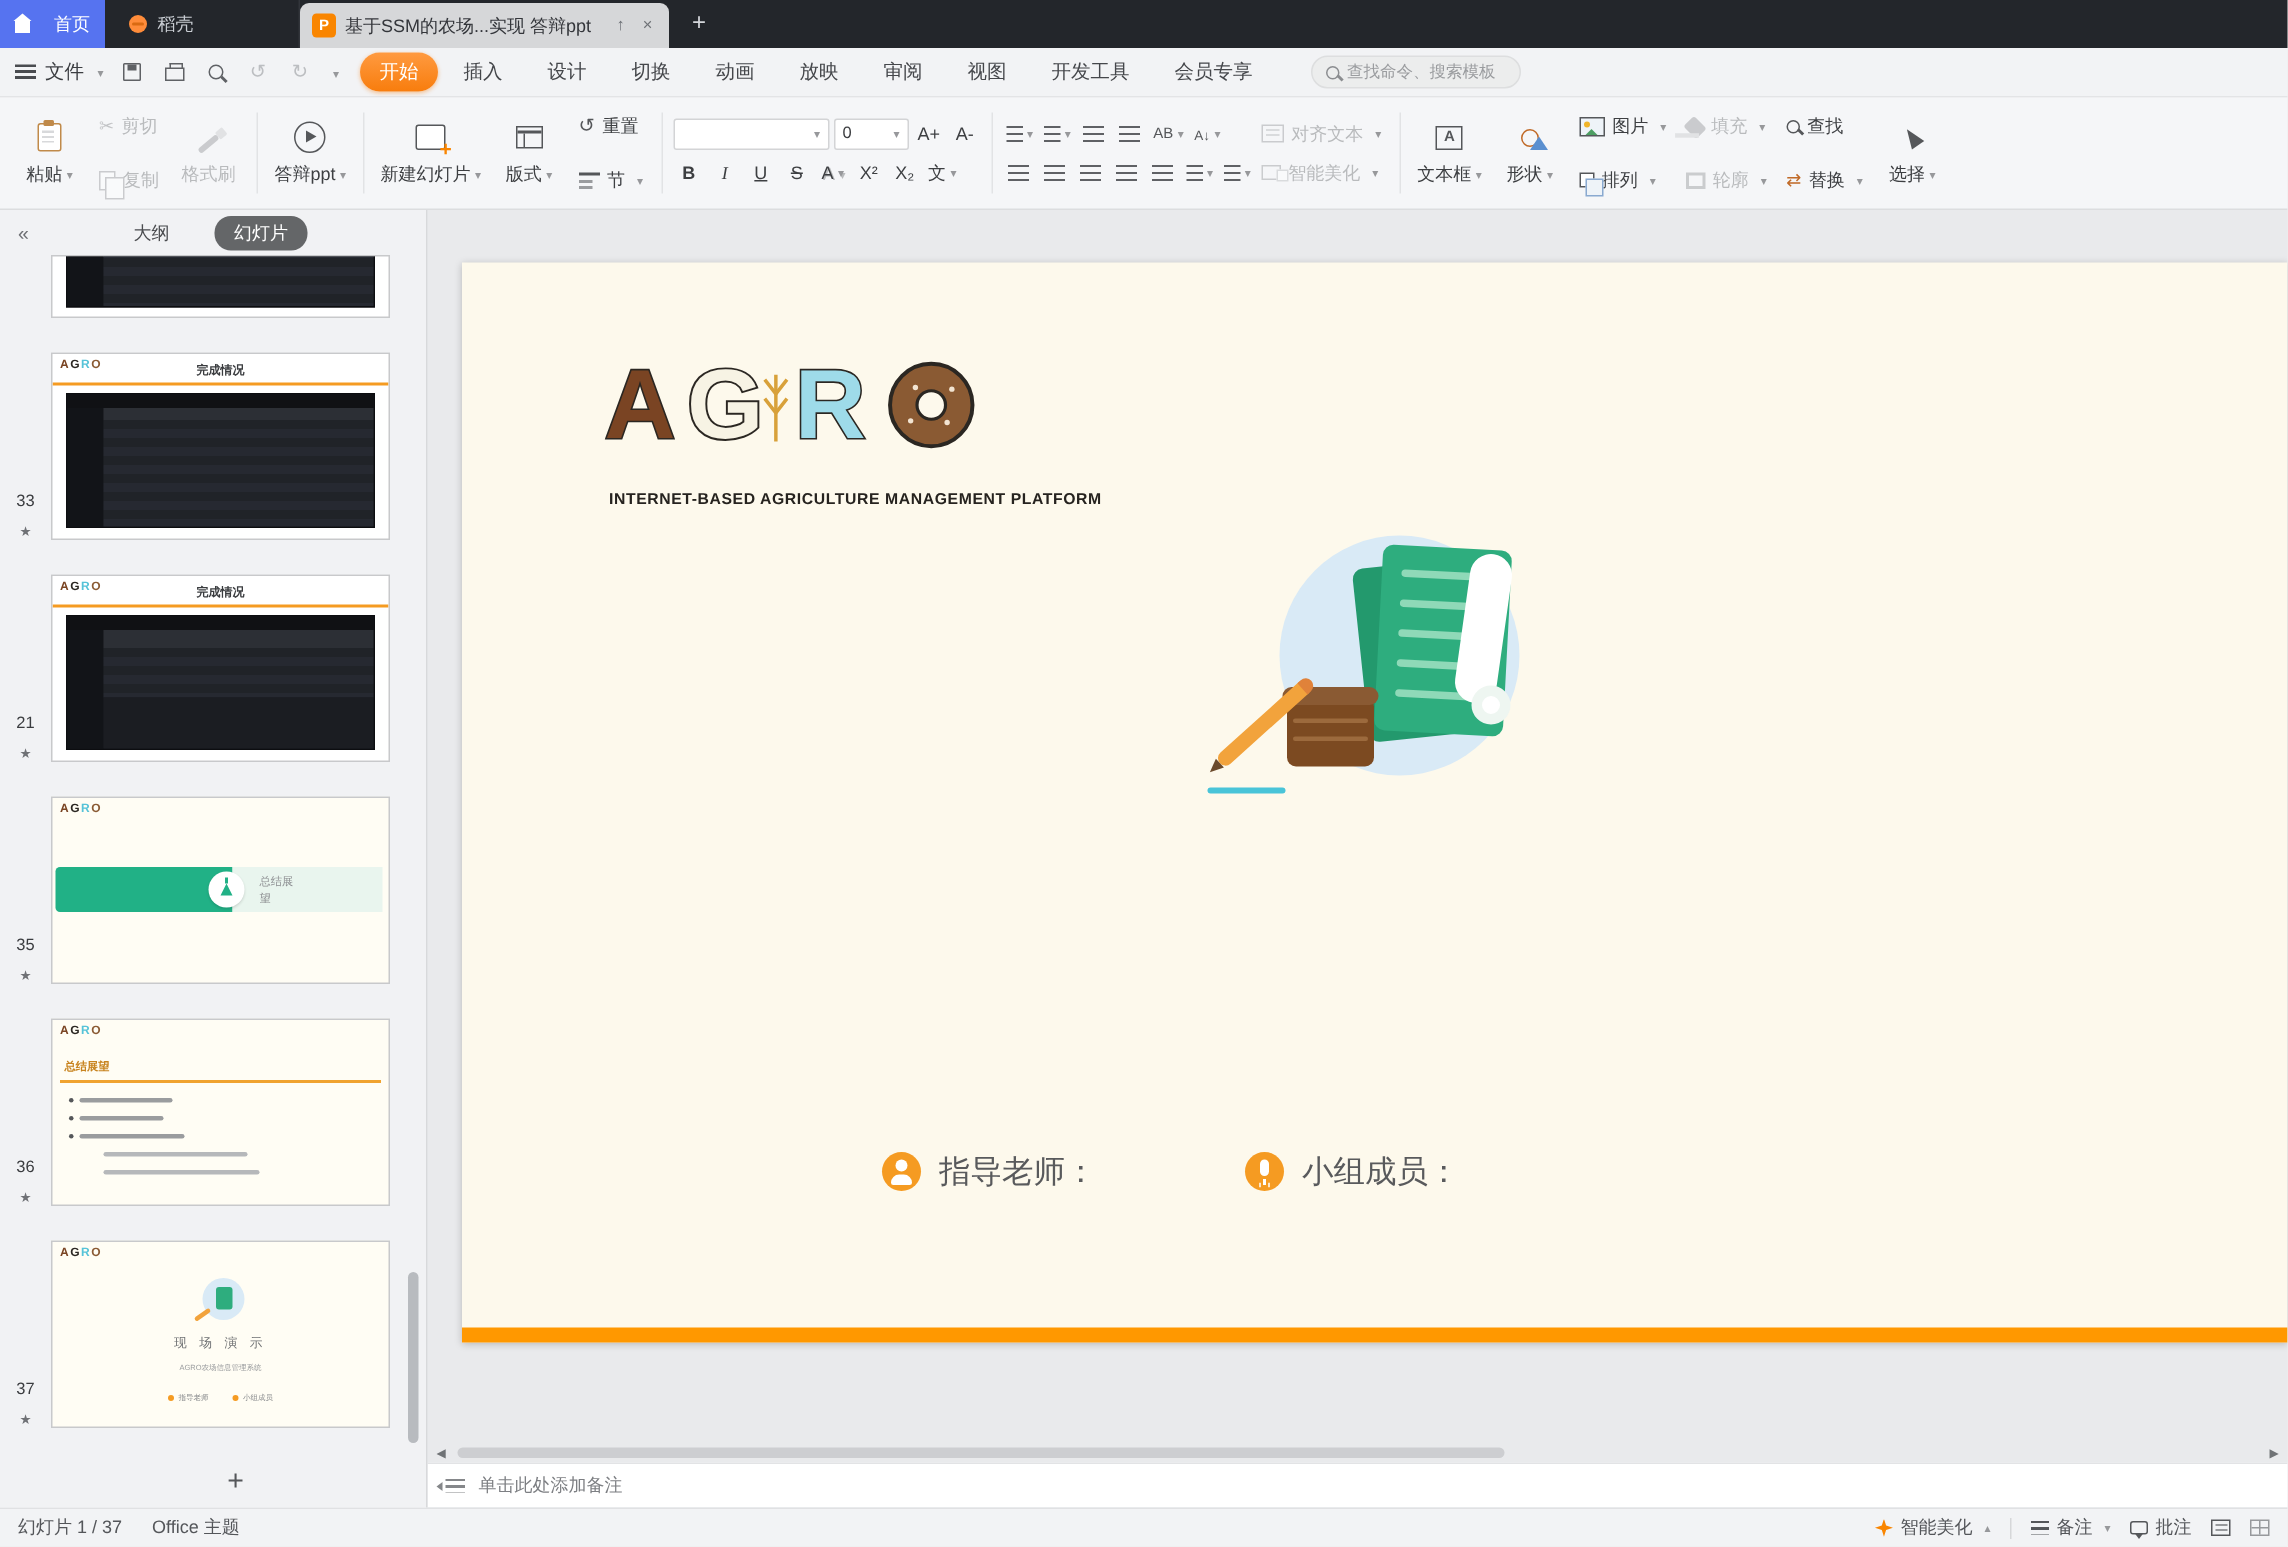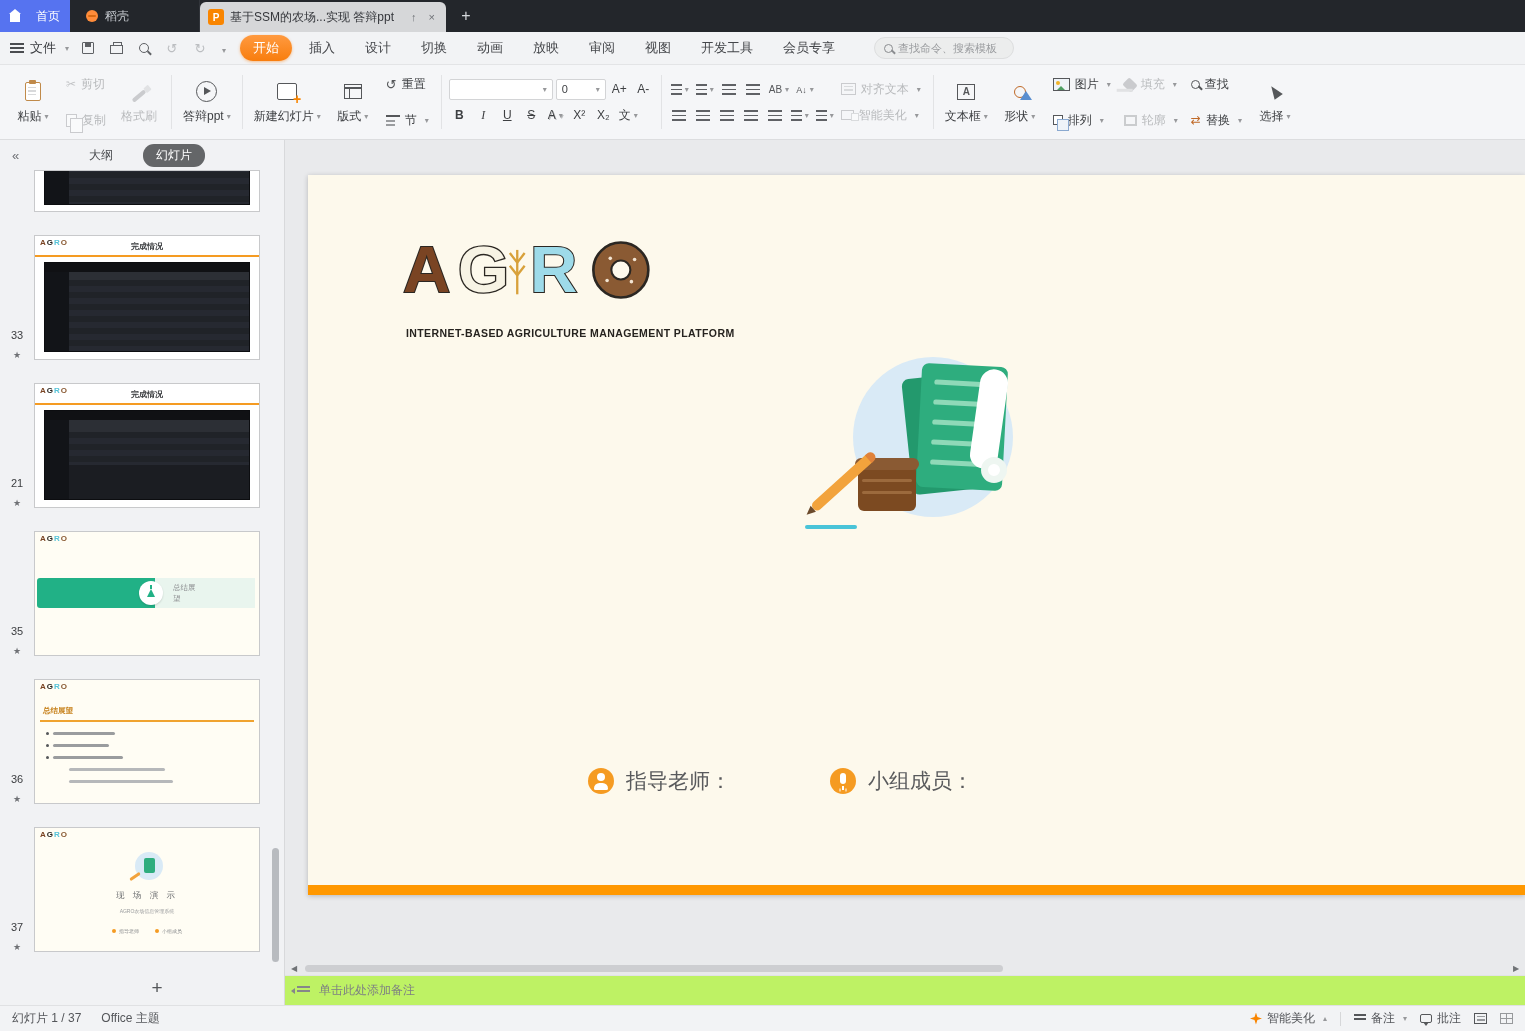--- a/index.html
+++ b/index.html
@@ -186,21 +186,21 @@
 .badge{width:26px;height:26px;border-radius:50%;background:#f59b22;position:relative;flex:0 0 auto;}
 .badge.person::before{content:"";position:absolute;left:9px;top:5px;width:8px;height:8px;border-radius:50%;background:#fff;}
 .badge.person::after{content:"";position:absolute;left:6px;bottom:4px;width:14px;height:7px;border-radius:7px 7px 2px 2px;background:#fff;}
 .badge.mic::before{content:"";position:absolute;left:10px;top:5px;width:6px;height:11px;border-radius:3px;background:#fff;}
 .badge.mic::after{content:"";position:absolute;left:12px;bottom:4px;width:2px;height:4px;background:#fff;box-shadow:-3px 2px 0 -0.5px #fff,3px 2px 0 -0.5px #fff;}
 
 .hscroll{height:14px;display:flex;align-items:center;padding:0 3px;gap:3px;flex:0 0 auto;}
 .hs-arrow{font-size:8px;color:#707376;width:12px;text-align:center;}
 .hs-track{flex:1;height:9px;position:relative;}
 .hs-thumb{position:absolute;left:2px;top:1px;height:7px;width:58%;background:#cdced1;border-radius:4px;}
-.notes{height:30px;background:#bef264;border-top:1px solid #e2e3e5;display:flex;align-items:center;gap:9px;padding:0 12px;font-size:12px;color:#7d7f83;flex:0 0 auto;}
+.notes{height:30px;background:#ffffff;border-top:1px solid #e2e3e5;display:flex;align-items:center;gap:9px;padding:0 12px;font-size:12px;color:#7d7f83;flex:0 0 auto;}
 .ic-notesadd{width:13px;height:9px;background:repeating-linear-gradient(to bottom,#85878a 0 1.6px,transparent 1.6px 4.3px);position:relative;}
 .ic-notesadd::after{content:"";position:absolute;left:-6px;top:2px;border-top:3px solid transparent;border-bottom:3px solid transparent;border-right:4px solid #85878a;}
 
 
 .statusbar{height:26px;background:#f2f3f5;border-top:1px solid #e0e1e3;display:flex;align-items:center;padding:0 12px;font-size:12px;color:#54565a;gap:20px;flex:0 0 auto;}
 .sb-right{margin-left:auto;display:flex;align-items:center;gap:13px;}
 .sb-item{display:flex;align-items:center;gap:5px;}
 .ic-sparkle{width:12px;height:12px;background:#f98500;clip-path:polygon(50% 0,62% 38%,100% 50%,62% 62%,50% 100%,38% 62%,0 50%,38% 38%);}
 .ic-noteslines{width:12px;height:9px;background:repeating-linear-gradient(to bottom,#55575a 0 1.6px,transparent 1.6px 4.3px);}
 .ic-comment{width:12px;height:9px;border:1.4px solid #55575a;border-radius:2px;position:relative;}

